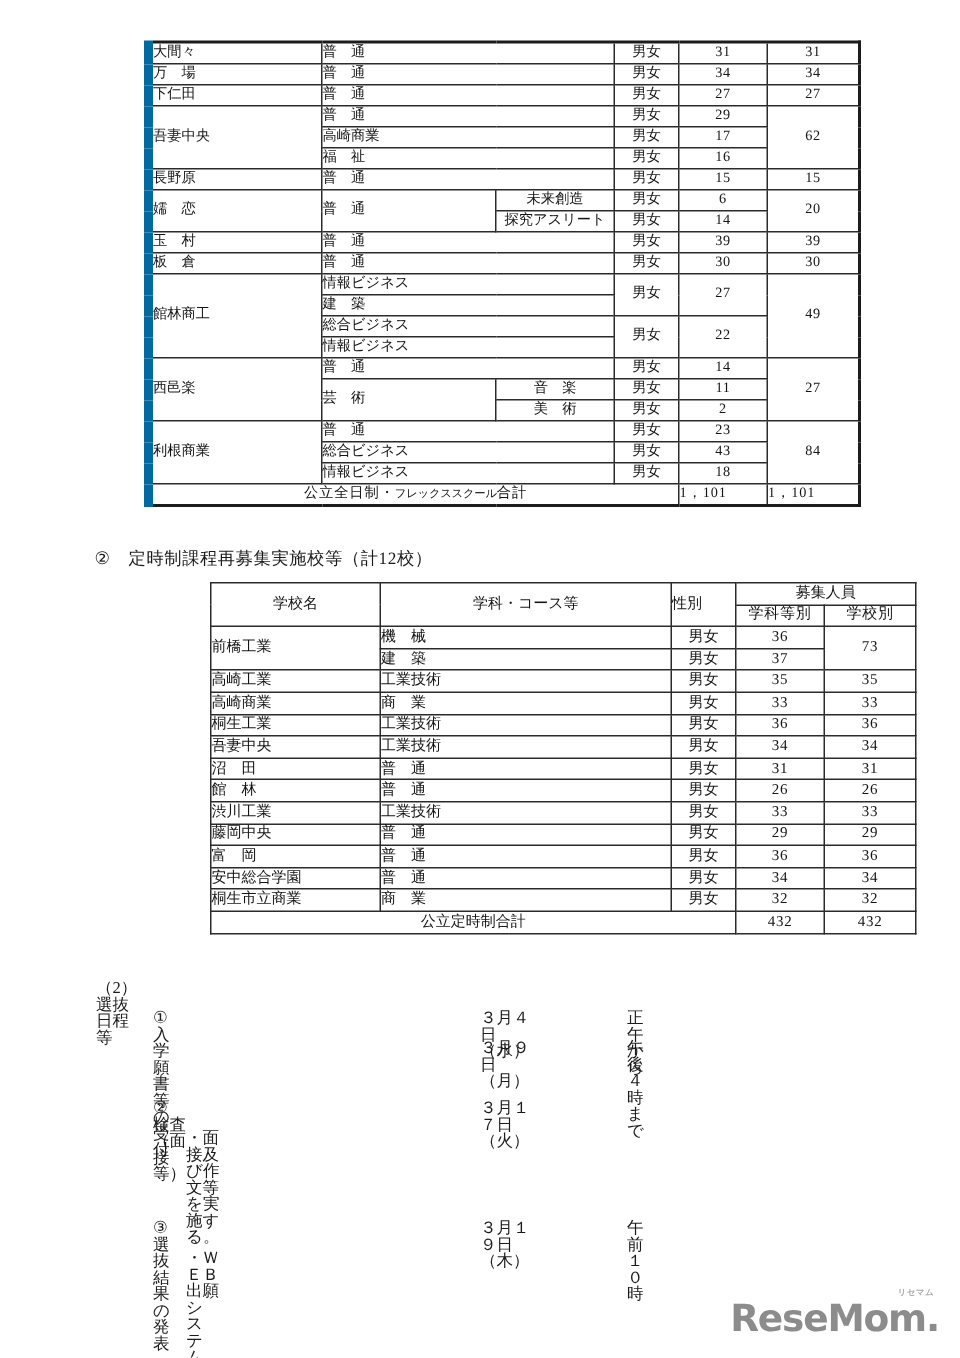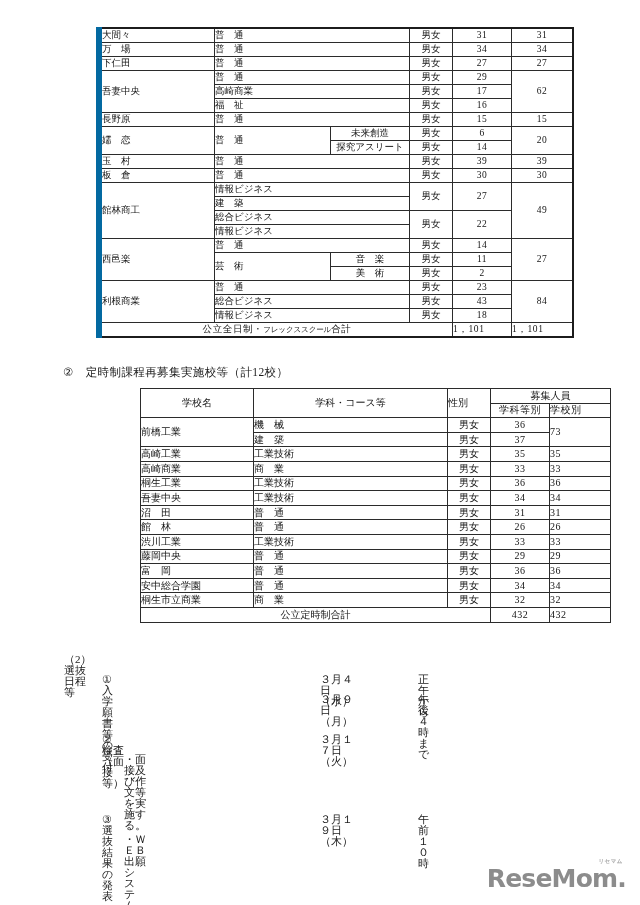--- a/index.html
+++ b/index.html
@@ -65,21 +65,21 @@
     color: #141414;
   }
   .h-school { width: 112px; text-align: center; }
   .h-course { width: 193px; text-align: center; }
   .h-sex    { width: 42px;  text-align: left; }
   .h-bosyu  { width: 118px; text-align: center; }
   .d-school { width: 112px; text-align: left; padding-left: 3px; }
   .d-course { width: 193px; text-align: left; padding-left: 3px; }
   .d-sex    { width: 42px;  text-align: center; }
   .d-n1     { width: 58px;  text-align: center; letter-spacing: .5px;}
-  .d-n2     { width: 60px;  text-align: left; letter-spacing: .5px;}
+  .d-n2     { width: 60px;  text-align: center; letter-spacing: .5px;}
 
   
   .sched { position: absolute; left: 64px; top: 654px; font-size: 11px; line-height: 1; }
   .sched-line { position: relative; height: 20px; }
   .s-label { position: absolute; }
   .s-date  { position: absolute; left: 256px; }
   .s-time  { position: absolute; left: 354px; }
   .indent1 { left: 0px; }
   .indent2 { left: 38px; }
   .indent3 { left: 60px; }

